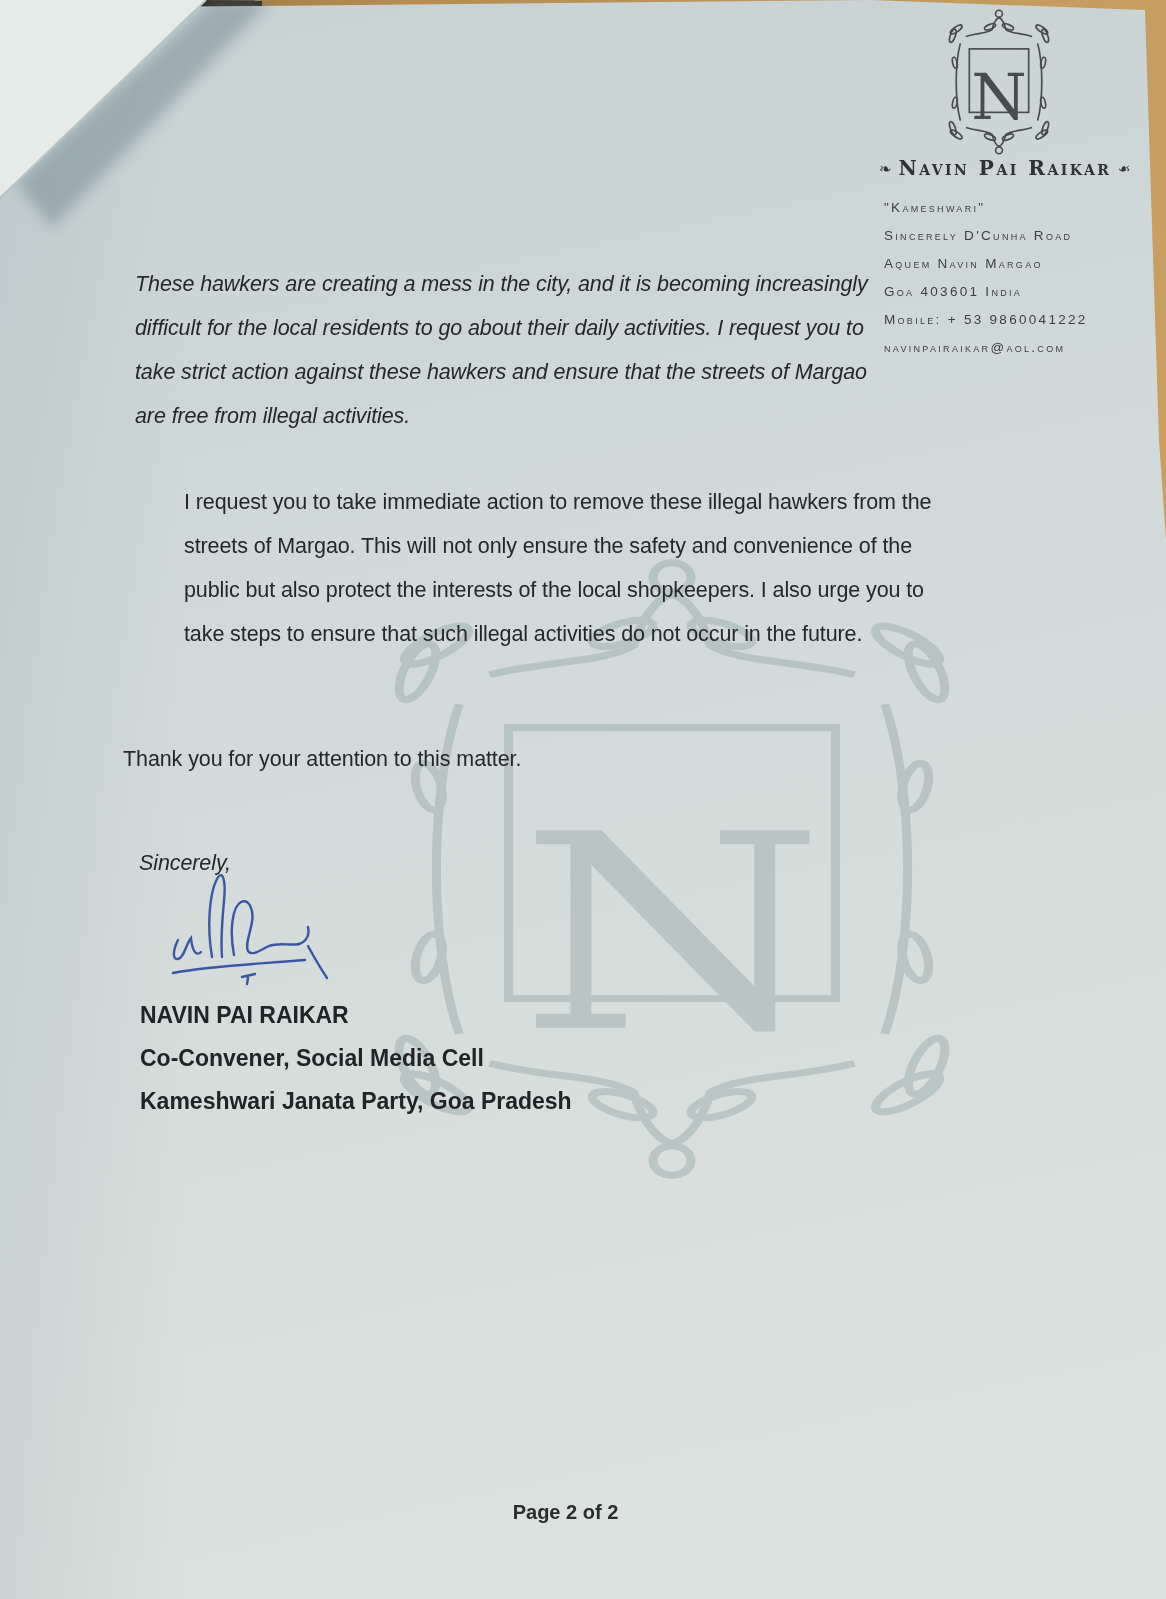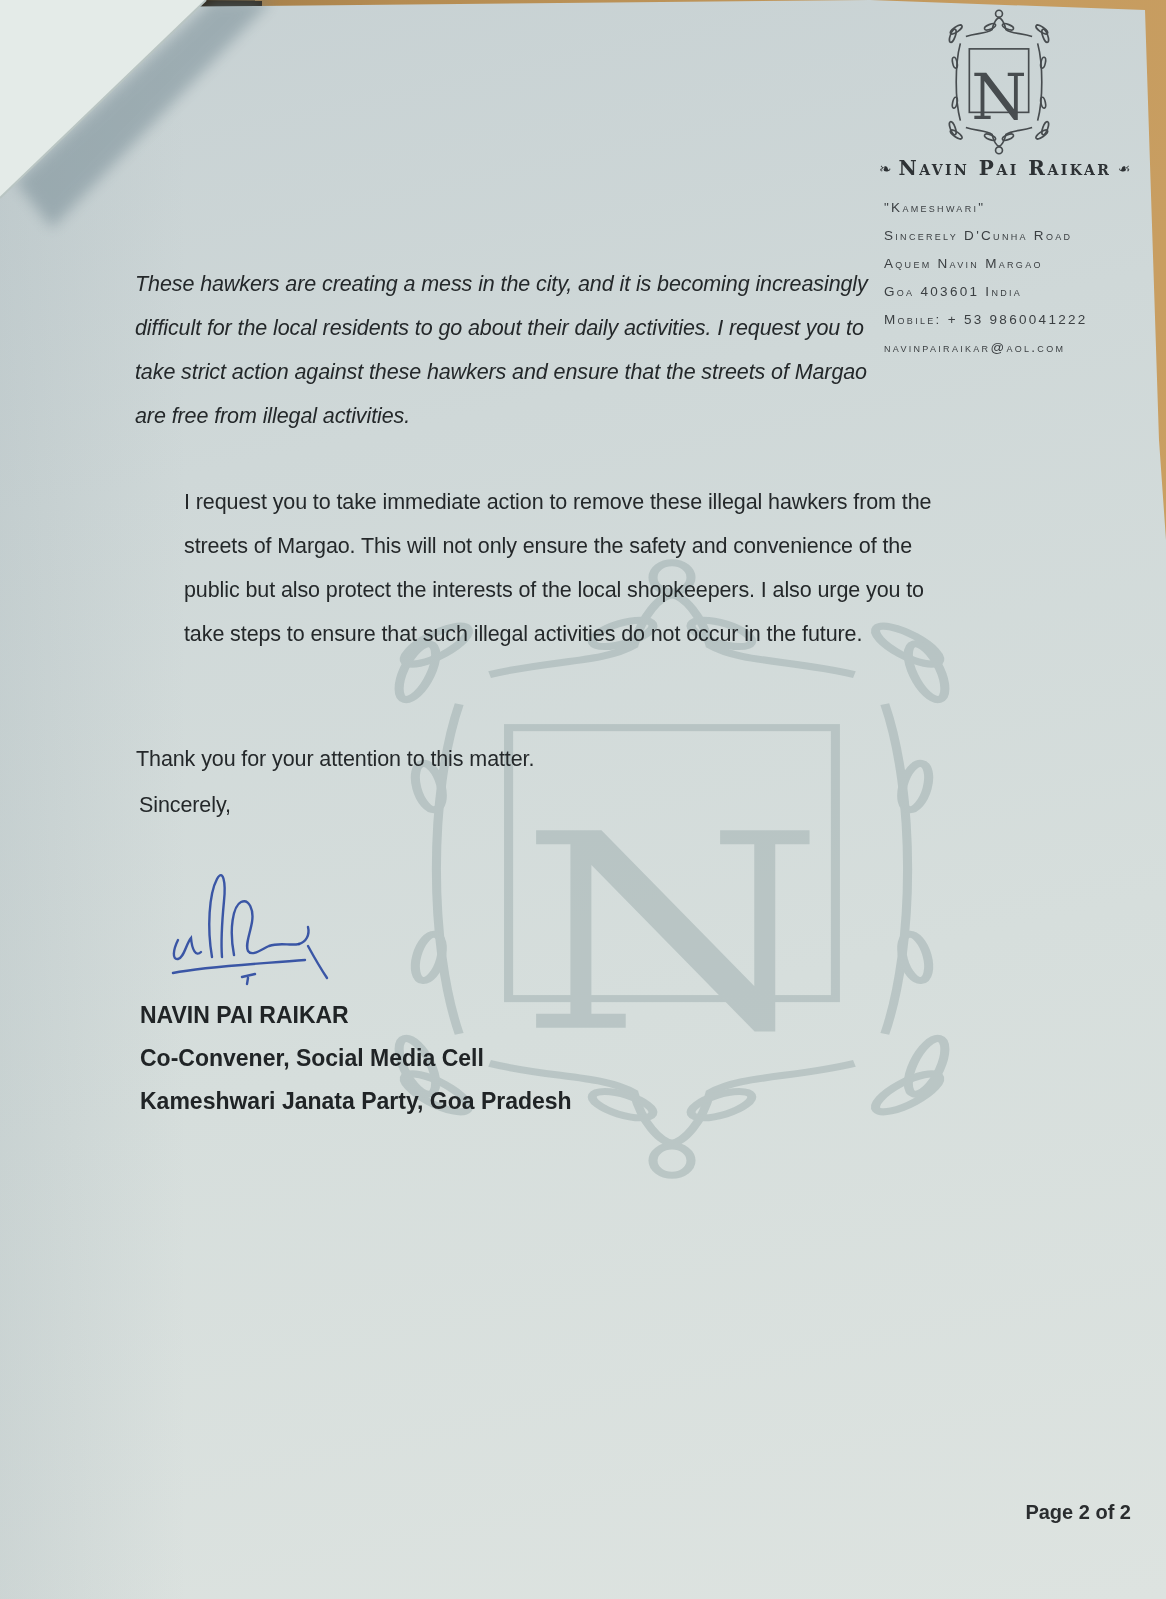--- a/index.html
+++ b/index.html
@@ -34,29 +34,29 @@
   .orn{font-size:15px;color:#2e3235;line-height:1;}
   .orn.flip{transform:scaleX(-1);display:inline-block;}
   .lh-address{position:absolute;left:884px;top:194px;color:#3b3f42;}
   .lh-address .line{
     font-variant:small-caps;font-size:13.5px;letter-spacing:2.3px;line-height:28px;white-space:nowrap;font-weight:500;
   }
   
   .bodytext{position:absolute;color:#24282a;font-size:21.5px;line-height:44px;white-space:pre-line;width:960px;letter-spacing:-.1px;}
   #p1{left:135px;top:262px;font-style:italic;}
   #p2{left:136px;top:480px;margin-left:48px;}
-  #thanks{left:136px;top:737px;}
-  #sincerely{left:139px;top:783px;}
+  #thanks{left:123px;top:737px;}
+  #sincerely{left:139px;top:841px;font-style:italic;}
   
   .signature{position:absolute;left:166px;top:856px;width:176px;height:132px;}
   .sig-stroke{stroke:#2d4aa1;stroke-width:2.4;fill:none;stroke-linecap:round;opacity:.92;}
   
   .sigblock{position:absolute;left:140px;top:994px;color:#202426;font-weight:bold;font-size:23px;line-height:43px;}
   
-  .footer{position:absolute;left:0;top:1501px;width:1131px;text-align:right;color:#2a2d2f;font-weight:bold;font-size:20px;}
+  .footer{position:absolute;left:0;top:1501px;width:1131px;text-align:center;color:#2a2d2f;font-weight:bold;font-size:20px;}
 </style>
 </head>
 <body>
 
 <div id="shot">
 
   <svg width="0" height="0" style="position:absolute">
     <defs>
       <g id="mono-frame">
 

